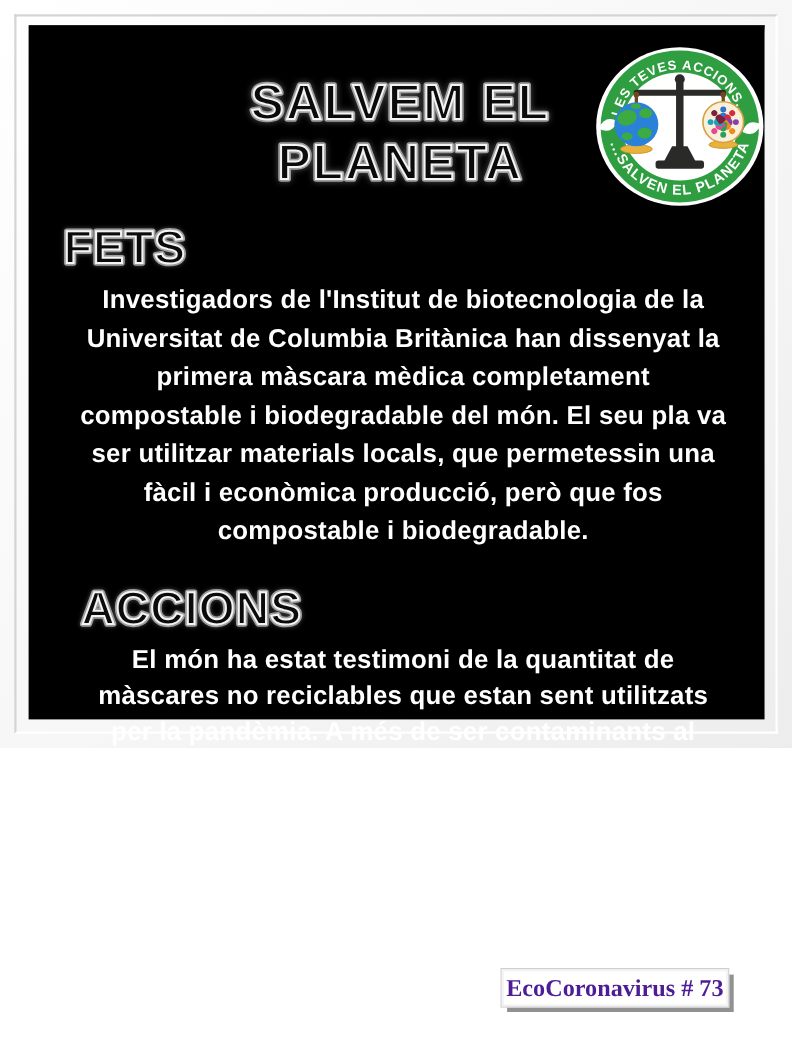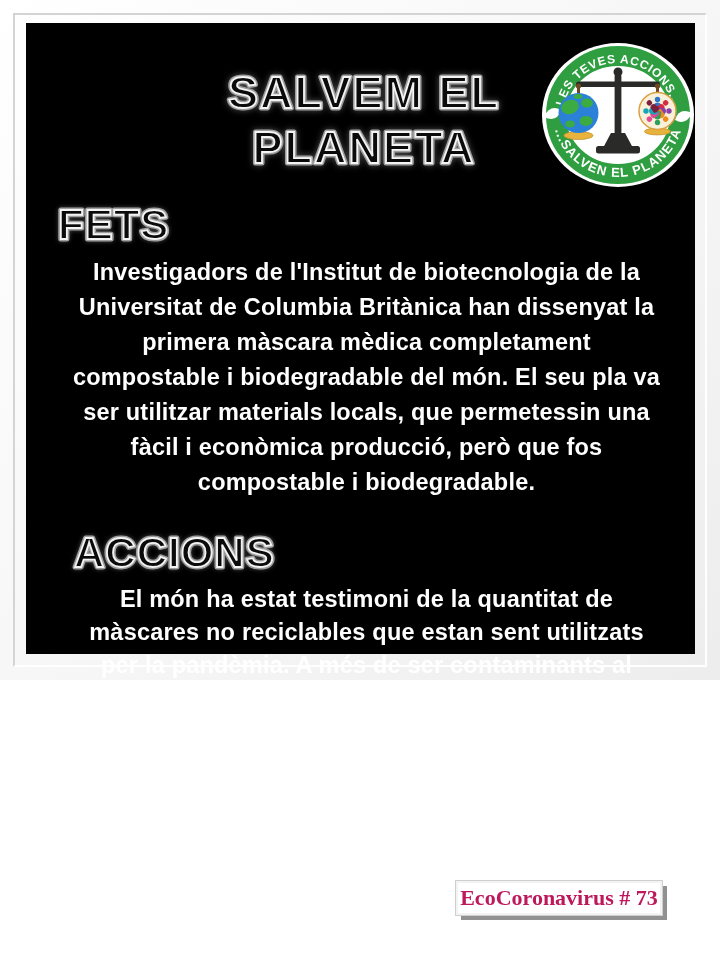--- a/index.html
+++ b/index.html
@@ -42,21 +42,21 @@
   .body-2{top:560px;font-size:23.5px;line-height:33px;}
   .badge{
     position:absolute;left:429px;top:857px;width:206px;height:34px;
     background:#ffffff;
     border:1px solid #cfcfcf;
     box-shadow:5px 5px 0 -1px #919191, inset 0 0 0 2px #f3f3f3;
     display:flex;align-items:center;justify-content:center;
   }
   .badge span{
     font-family:"Liberation Serif",serif;
-    font-weight:700;font-size:22px;color:#be185d;
+    font-weight:700;font-size:22px;color:#4c1d95;
   }
 </style>
 </head>
 <body>
 
 <div class="stage">
   <div class="frame-line"></div>
 
   <div class="canvas">
 

